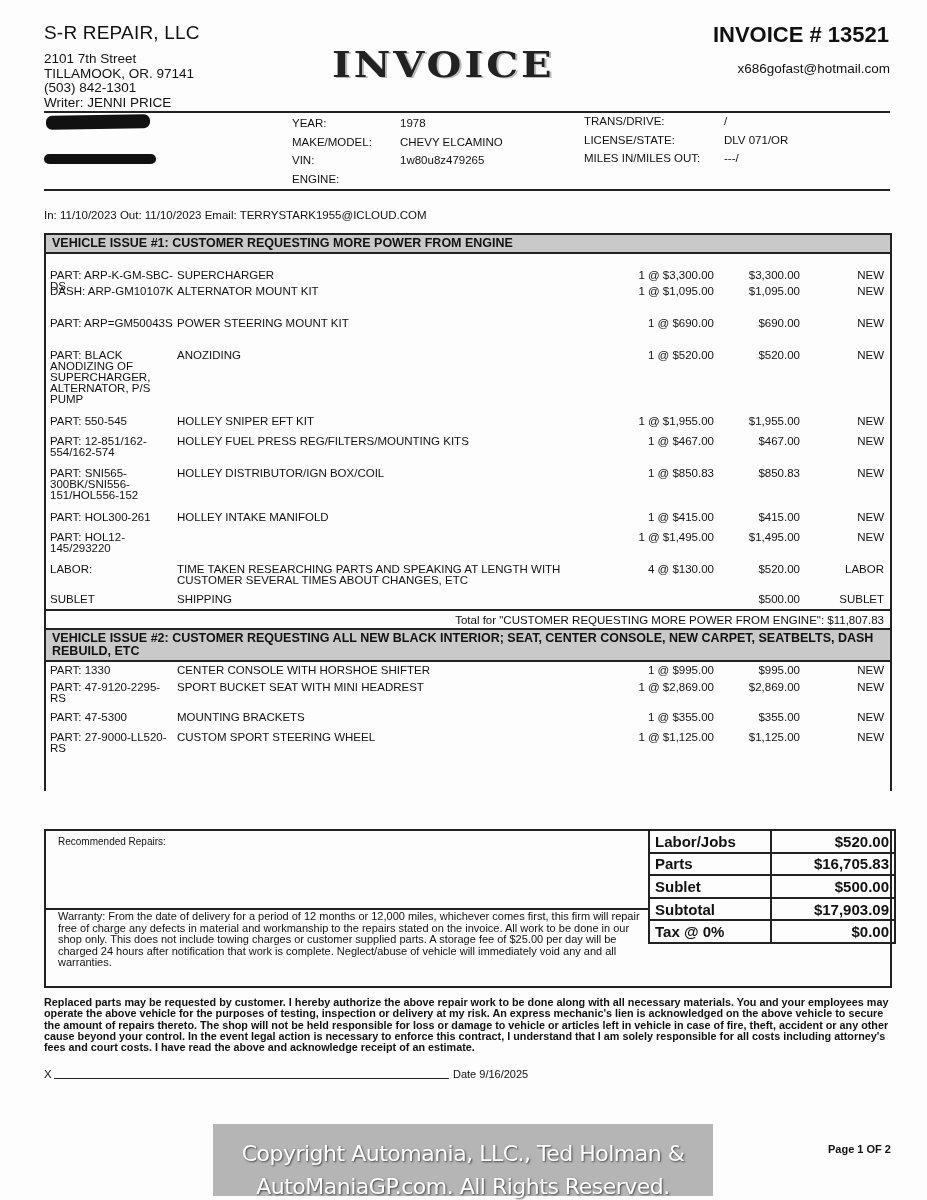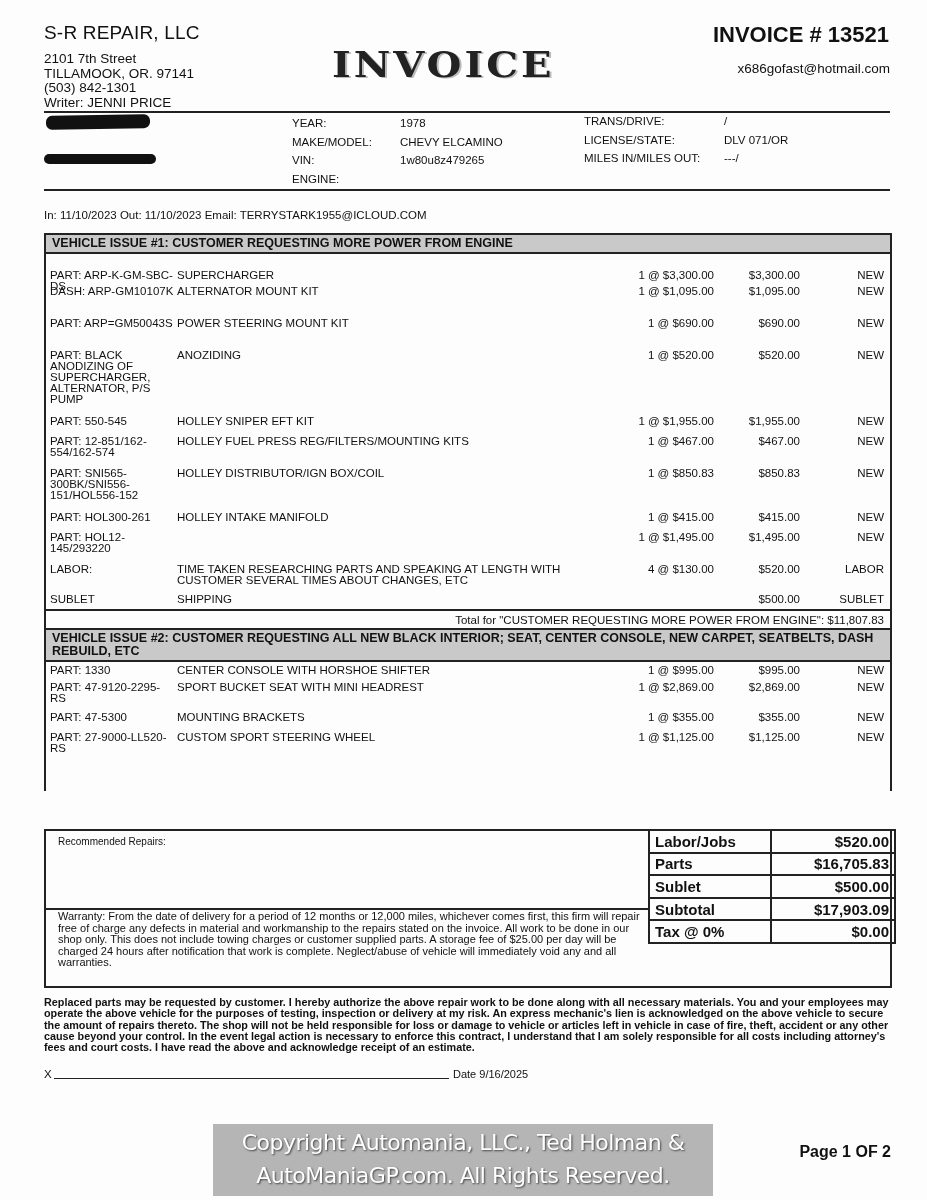--- a/index.html
+++ b/index.html
@@ -42,22 +42,22 @@
   .totals { left: 602px; top: -2px; width: 248px; border-collapse: collapse; }
   .totals td { border: 2px solid #222; font-size: 15px; height: 22.6px; padding: 0 5px; }
   .totals td.k { width: 122px; font-weight: bold; }
   .totals td.v { text-align: right; font-weight: bold; }
 
   .legal { left: 44px; top: 997px; width: 848px; font-size: 10.8px; line-height: 11.3px; font-weight: bold; }
   .sig-x { left: 44px; top: 1068px; font-size: 11.5px; }
   .sig-line { left: 54px; top: 1078px; width: 395px; height: 1px; background: #222; }
   .sig-date { left: 453px; top: 1068px; font-size: 11px; }
 
-  .copyright { left: 213px; top: 1124px; width: 500px; height: 72px; background: #b5b5b5; color: #fff; text-align: center; font-size: 22px; line-height: 33px; padding-top: 2px; text-shadow: 1px 1px 2px #444; font-family: "DejaVu Sans", sans-serif; letter-spacing: -0.5px; }
-  .page-num { right: 36px; top: 1143px; font-size: 16px; font-weight: bold; }
+  .copyright { left: 213px; top: 1124px; width: 500px; height: 72px; background: #b5b5b5; color: #fff; text-align: center; font-size: 22px; line-height: 33px; padding-top: 13px; text-shadow: 1px 1px 2px #444; font-family: "DejaVu Sans", sans-serif; letter-spacing: -0.5px; }
+  .page-num { right: 36px; top: 1143px; font-size: 11px; font-weight: bold; }
 </style>
 </head>
 <body>
 
 <div class="abs company-name">S-R REPAIR, LLC</div>
 <div class="abs company-lines">
   <div>2101 7th Street</div>
   <div>TILLAMOOK, OR. 97141</div>
   <div>(503) 842-1301</div>
   <div>Writer: JENNI PRICE</div>

